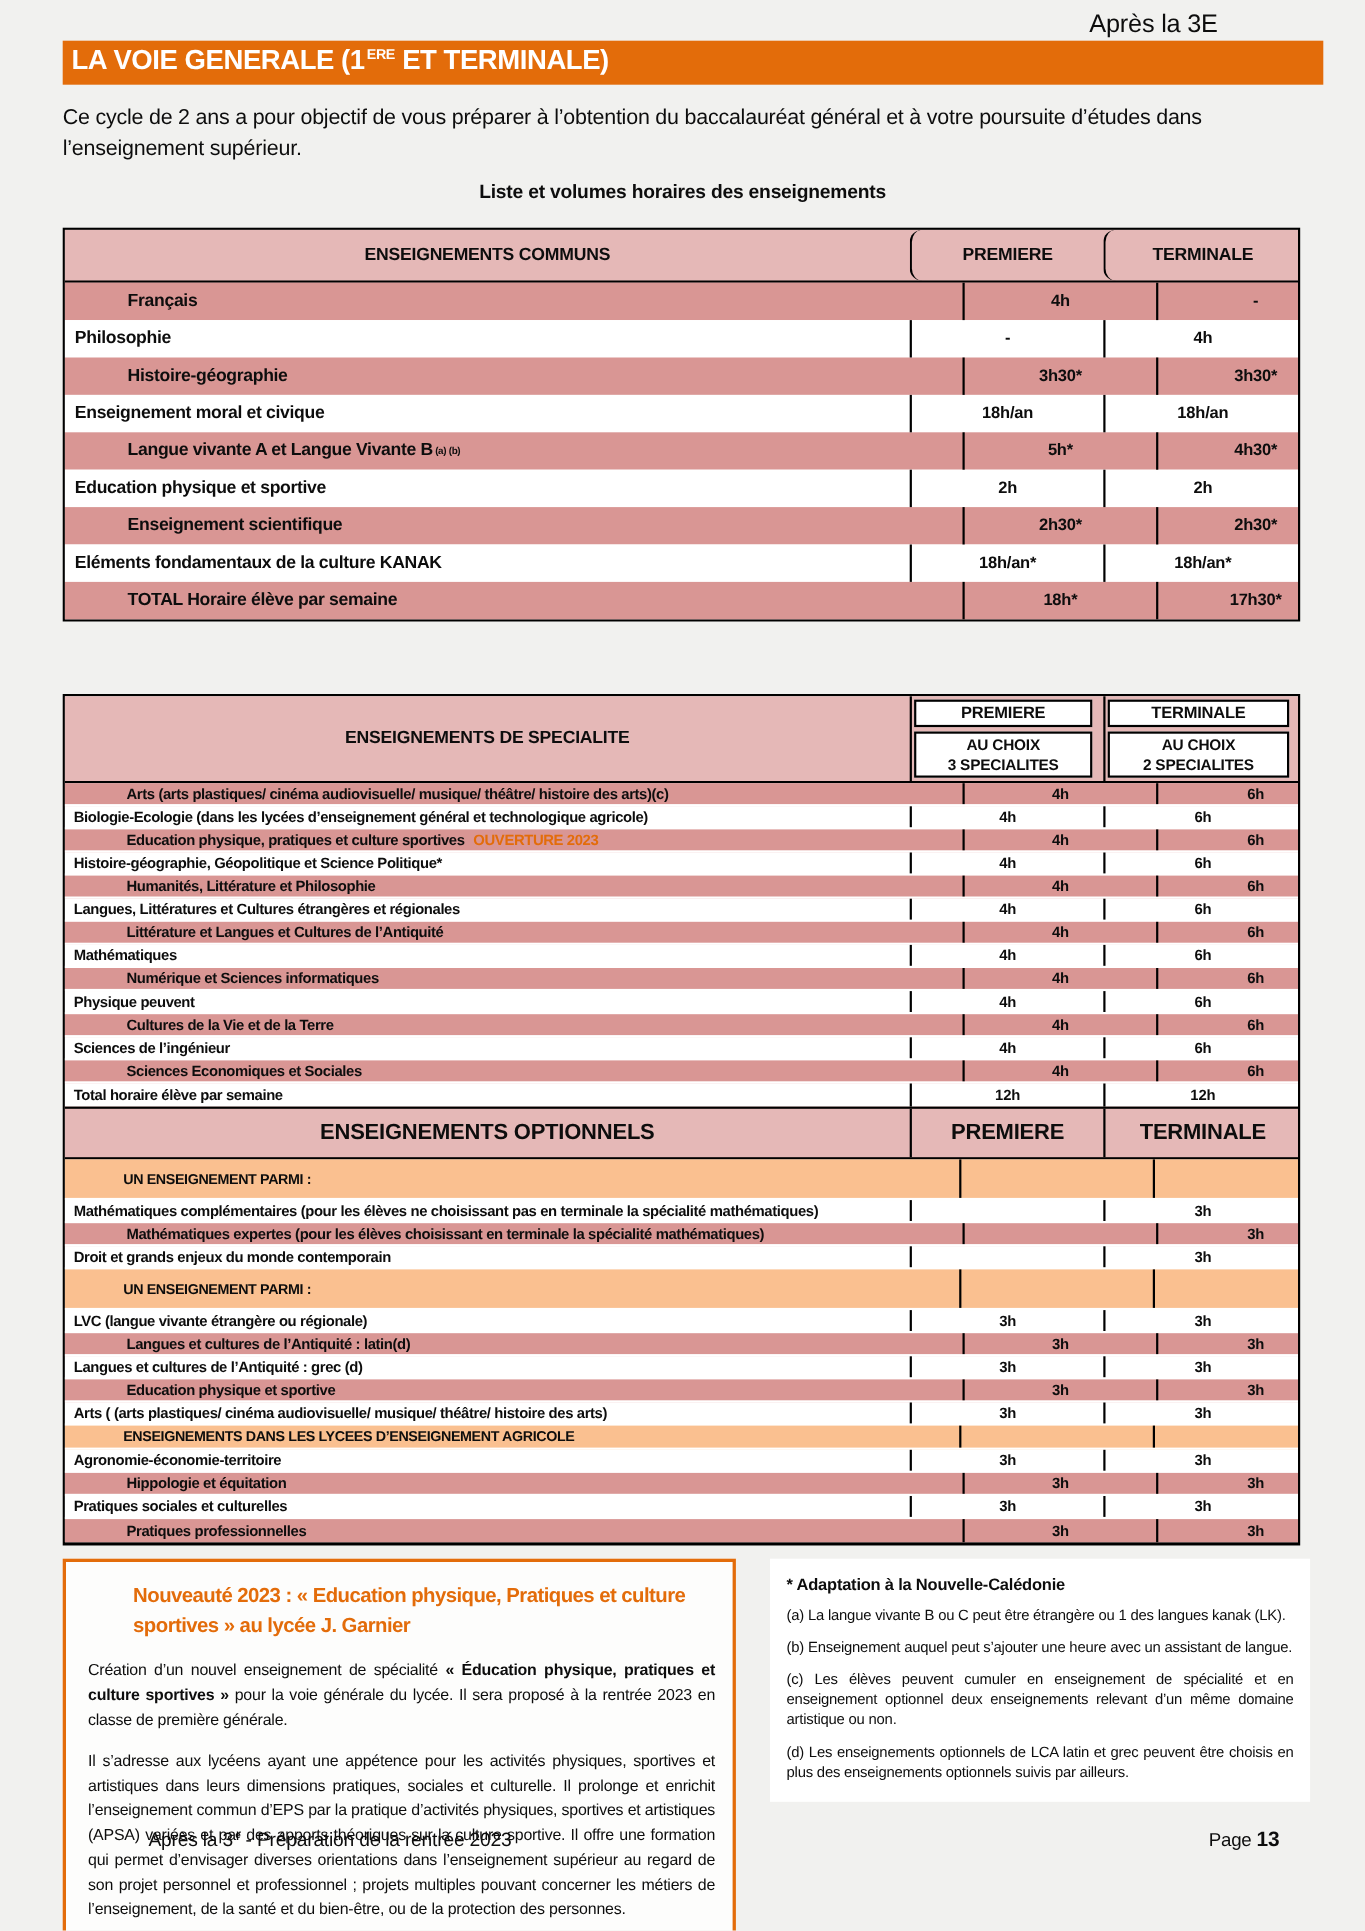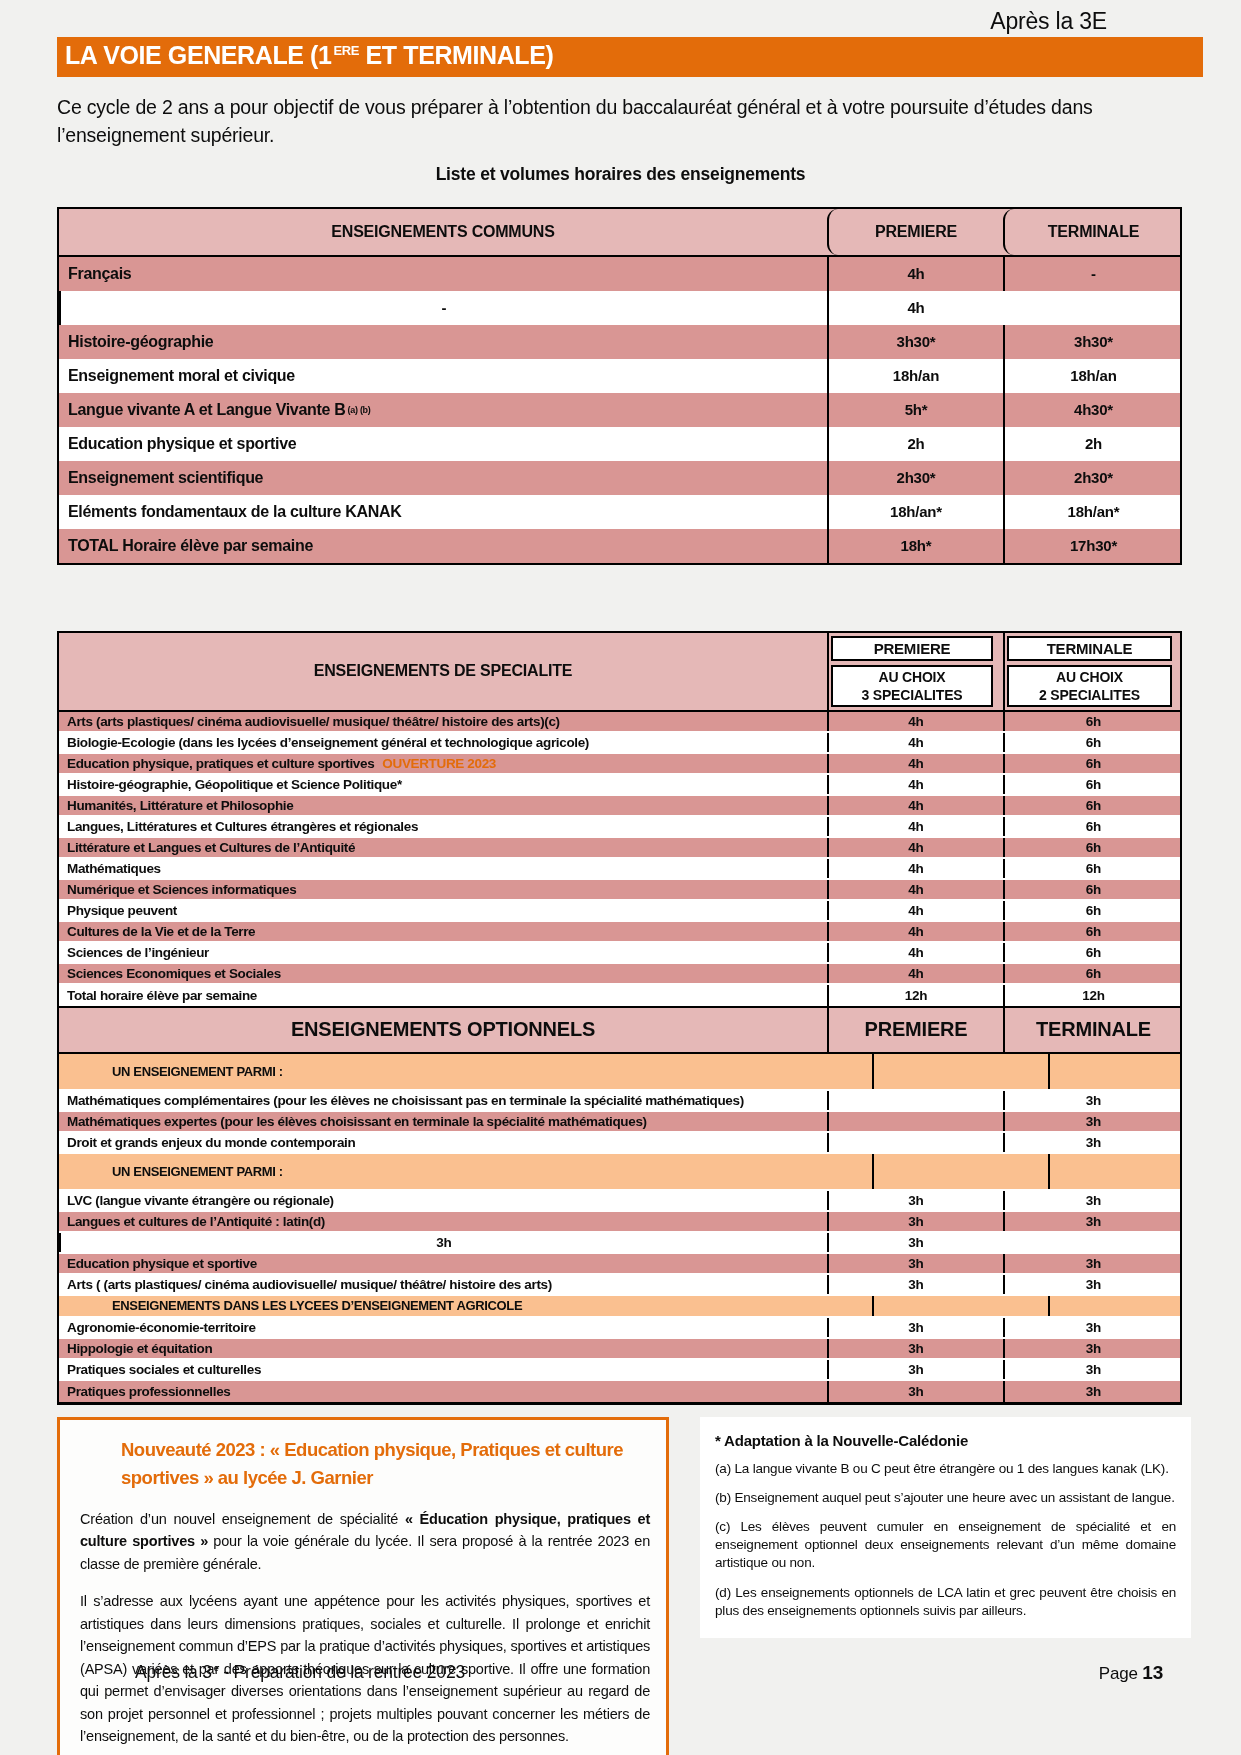--- a/index.html
+++ b/index.html
@@ -24,21 +24,21 @@
   }
   .banner sup { font-size:13px; }
   .intro { margin:16px 90px 0 57px; font-size:19.5px; line-height:1.45; }
   .list-title { margin-top:14px; text-align:center; font-weight:bold; font-size:17.5px; }
 
   
   .tbl { margin-left:57px; width:1125px; border:2px solid #000; background:#fff; }
   .grid { display:grid; grid-template-columns:768px 176px 179px; }
   .cell { display:flex; align-items:center; }
   .cell.c2, .cell.c3 { border-left:2px solid #000; justify-content:center; text-align:center; }
-  .pink   { background:var(--pink-dark,#D99694); }
+  .pink   { background:var(--pink-dark,#D99694);padding-left:48px; }
   .white  { background:#ffffff; }
   .lpink  { background:var(--pink-light,#E5B8B7); }
   .section{ background:var(--peach,#FAC090);padding-left:45px; }
 
   
   .t1 { margin-top:22px; }
   .t1 .thead { height:48px; border-bottom:2px solid #000; font-weight:bold; font-size:16px; }
   .t1 .thead .cell { justify-content:center;border-radius:11px; }
   .t1 .trow { height:34px; font-weight:bold; }
   .t1 .trow .cell.c1 { padding-left:9px; font-size:16px; letter-spacing:-0.3px; }
@@ -108,20 +108,24 @@
       <div class="grid trow pink">
         <div class="cell c1">
           <span>Français</span>
           <sup></sup>
         </div>
         <div class="cell c2">4h</div>
         <div class="cell c3">-</div>
       </div>
 
       <div class="grid trow white">
+        <div class="cell c1">
+          <span>Philosophie</span>
+          <sup></sup>
+        </div>
         <div class="cell c2">-</div>
         <div class="cell c3">4h</div>
       </div>
 
       <div class="grid trow pink">
         <div class="cell c1">
           <span>Histoire-géographie</span>
           <sup></sup>
         </div>
         <div class="cell c2">3h30*</div>
@@ -390,20 +394,23 @@
 
       <div class="grid trow pink">
         <div class="cell c1">
           <span>Langues et cultures de l’Antiquité :  latin(d)</span>
         </div>
         <div class="cell c2">3h</div>
         <div class="cell c3">3h</div>
       </div>
 
       <div class="grid trow white">
+        <div class="cell c1">
+          <span>Langues et cultures de l’Antiquité :  grec (d)</span>
+        </div>
         <div class="cell c2">3h</div>
         <div class="cell c3">3h</div>
       </div>
 
       <div class="grid trow pink">
         <div class="cell c1">
           <span>Education physique et sportive</span>
         </div>
         <div class="cell c2">3h</div>
         <div class="cell c3">3h</div>

